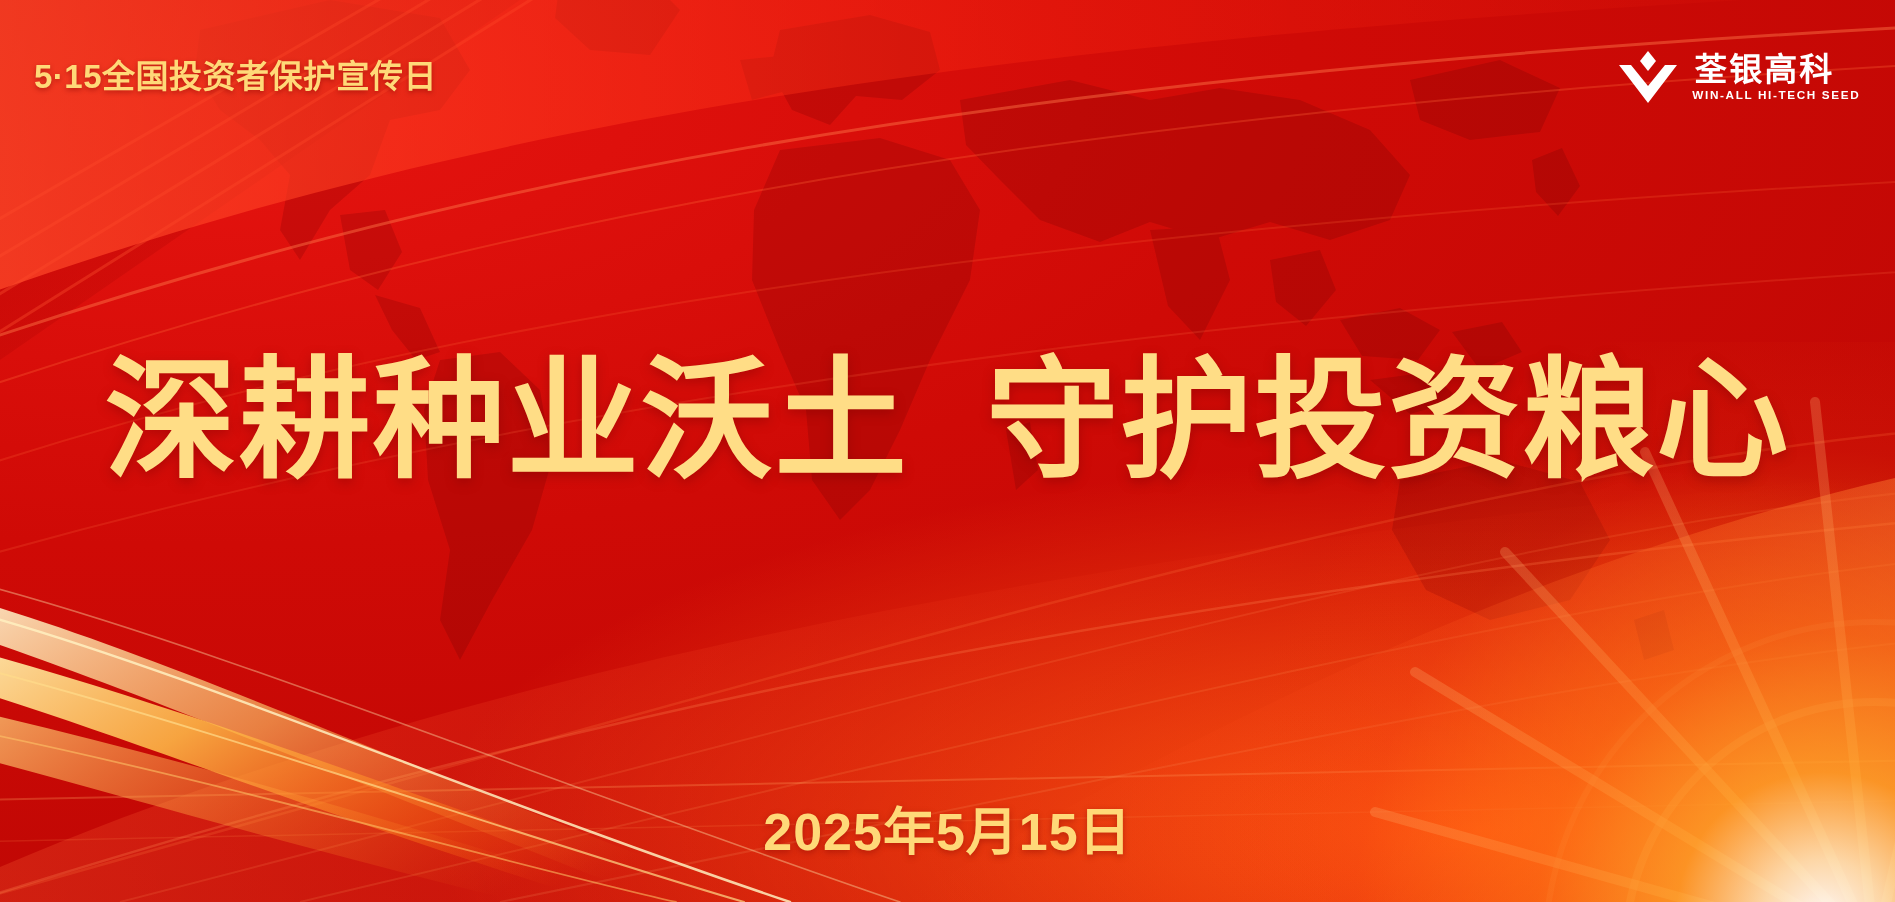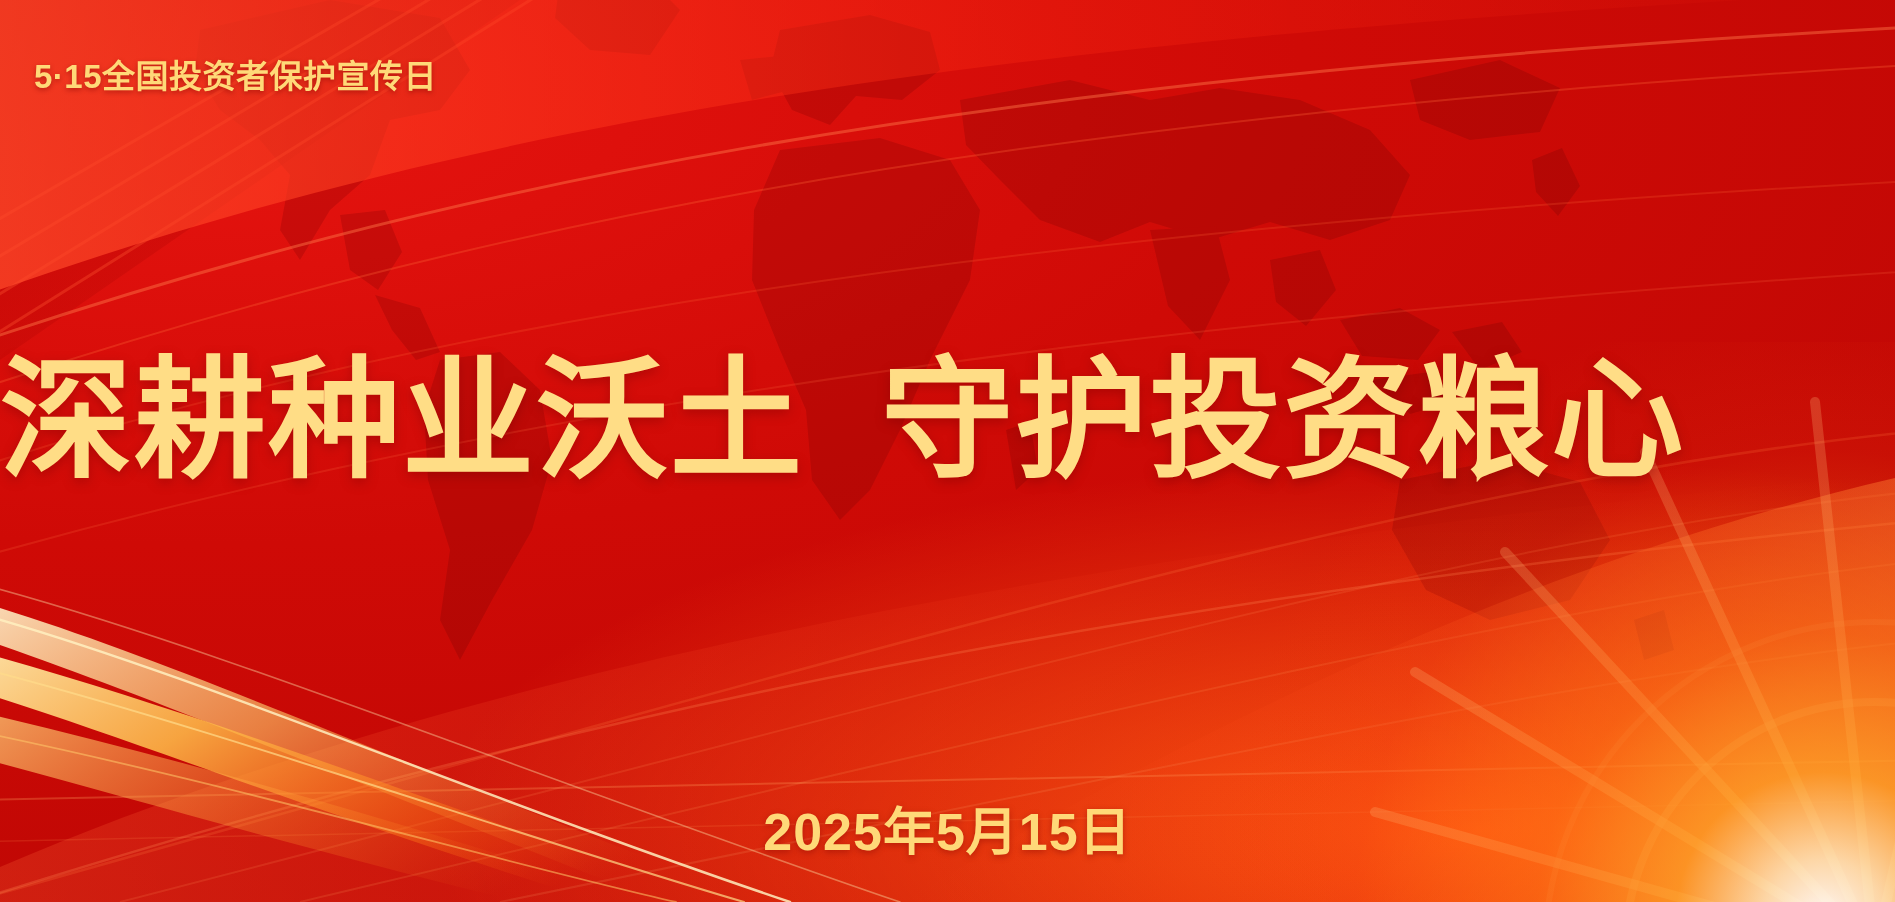--- a/index.html
+++ b/index.html
@@ -134,21 +134,21 @@
     text-align: center;
     transform: scaleX(1.02);
   }
 
   
   .main-title {
     position: absolute;
     left: 0;
     right: 0;
     top: 352px;
-    text-align: left;
+    text-align: center;
     z-index: 6;
   }
   .main-title .line {
     display: inline-block;
     font-size: 132px;
     font-weight: 700;
     color: #ffdd86;
     letter-spacing: 2px;
     line-height: 1.05;
     white-space: pre;
@@ -319,20 +319,32 @@
         <path d="M-20 42 C 200 104, 470 222, 790 330" stroke="#fff0c0" stroke-opacity="0.85" stroke-width="2.5"></path>
         <path d="M-20 96 C 220 158, 500 258, 744 330" stroke="#ffdb8a" stroke-opacity="0.7" stroke-width="2"></path>
         <path d="M-20 160 C 240 214, 500 290, 676 330" stroke="#ffc96a" stroke-opacity="0.55" stroke-width="1.8"></path>
         <path d="M-20 12 C 220 76, 520 200, 900 330" stroke="#ffe8b0" stroke-opacity="0.4" stroke-width="1.6"></path>
       </g>
     </svg>
   </div>
 
   <div class="headline">5·15全国投资者保护宣传日</div>
 
+  <div class="brand">
+    <div class="brand-mark">
+      <svg viewBox="0 0 120 116" xmlns="http://www.w3.org/2000/svg">
+        <polygon points="60,6 76,26 60,46 44,26" fill="#ffffff"></polygon>
+        <polygon points="2,34 26,34 60,76 94,34 118,34 60,110" fill="#ffffff"></polygon>
+      </svg>
+    </div>
+    <div class="brand-text">
+      <div class="brand-cn">荃银高科</div>
+      <div class="brand-en">WIN-ALL HI-TECH SEED</div>
+    </div>
+  </div>
 
   <div class="main-title">
     <span class="line">深耕种业沃土  守护投资粮心</span>
   </div>
 
   <div class="date">
     <span>2025年5月15日</span>
   </div>
 
 </div>

